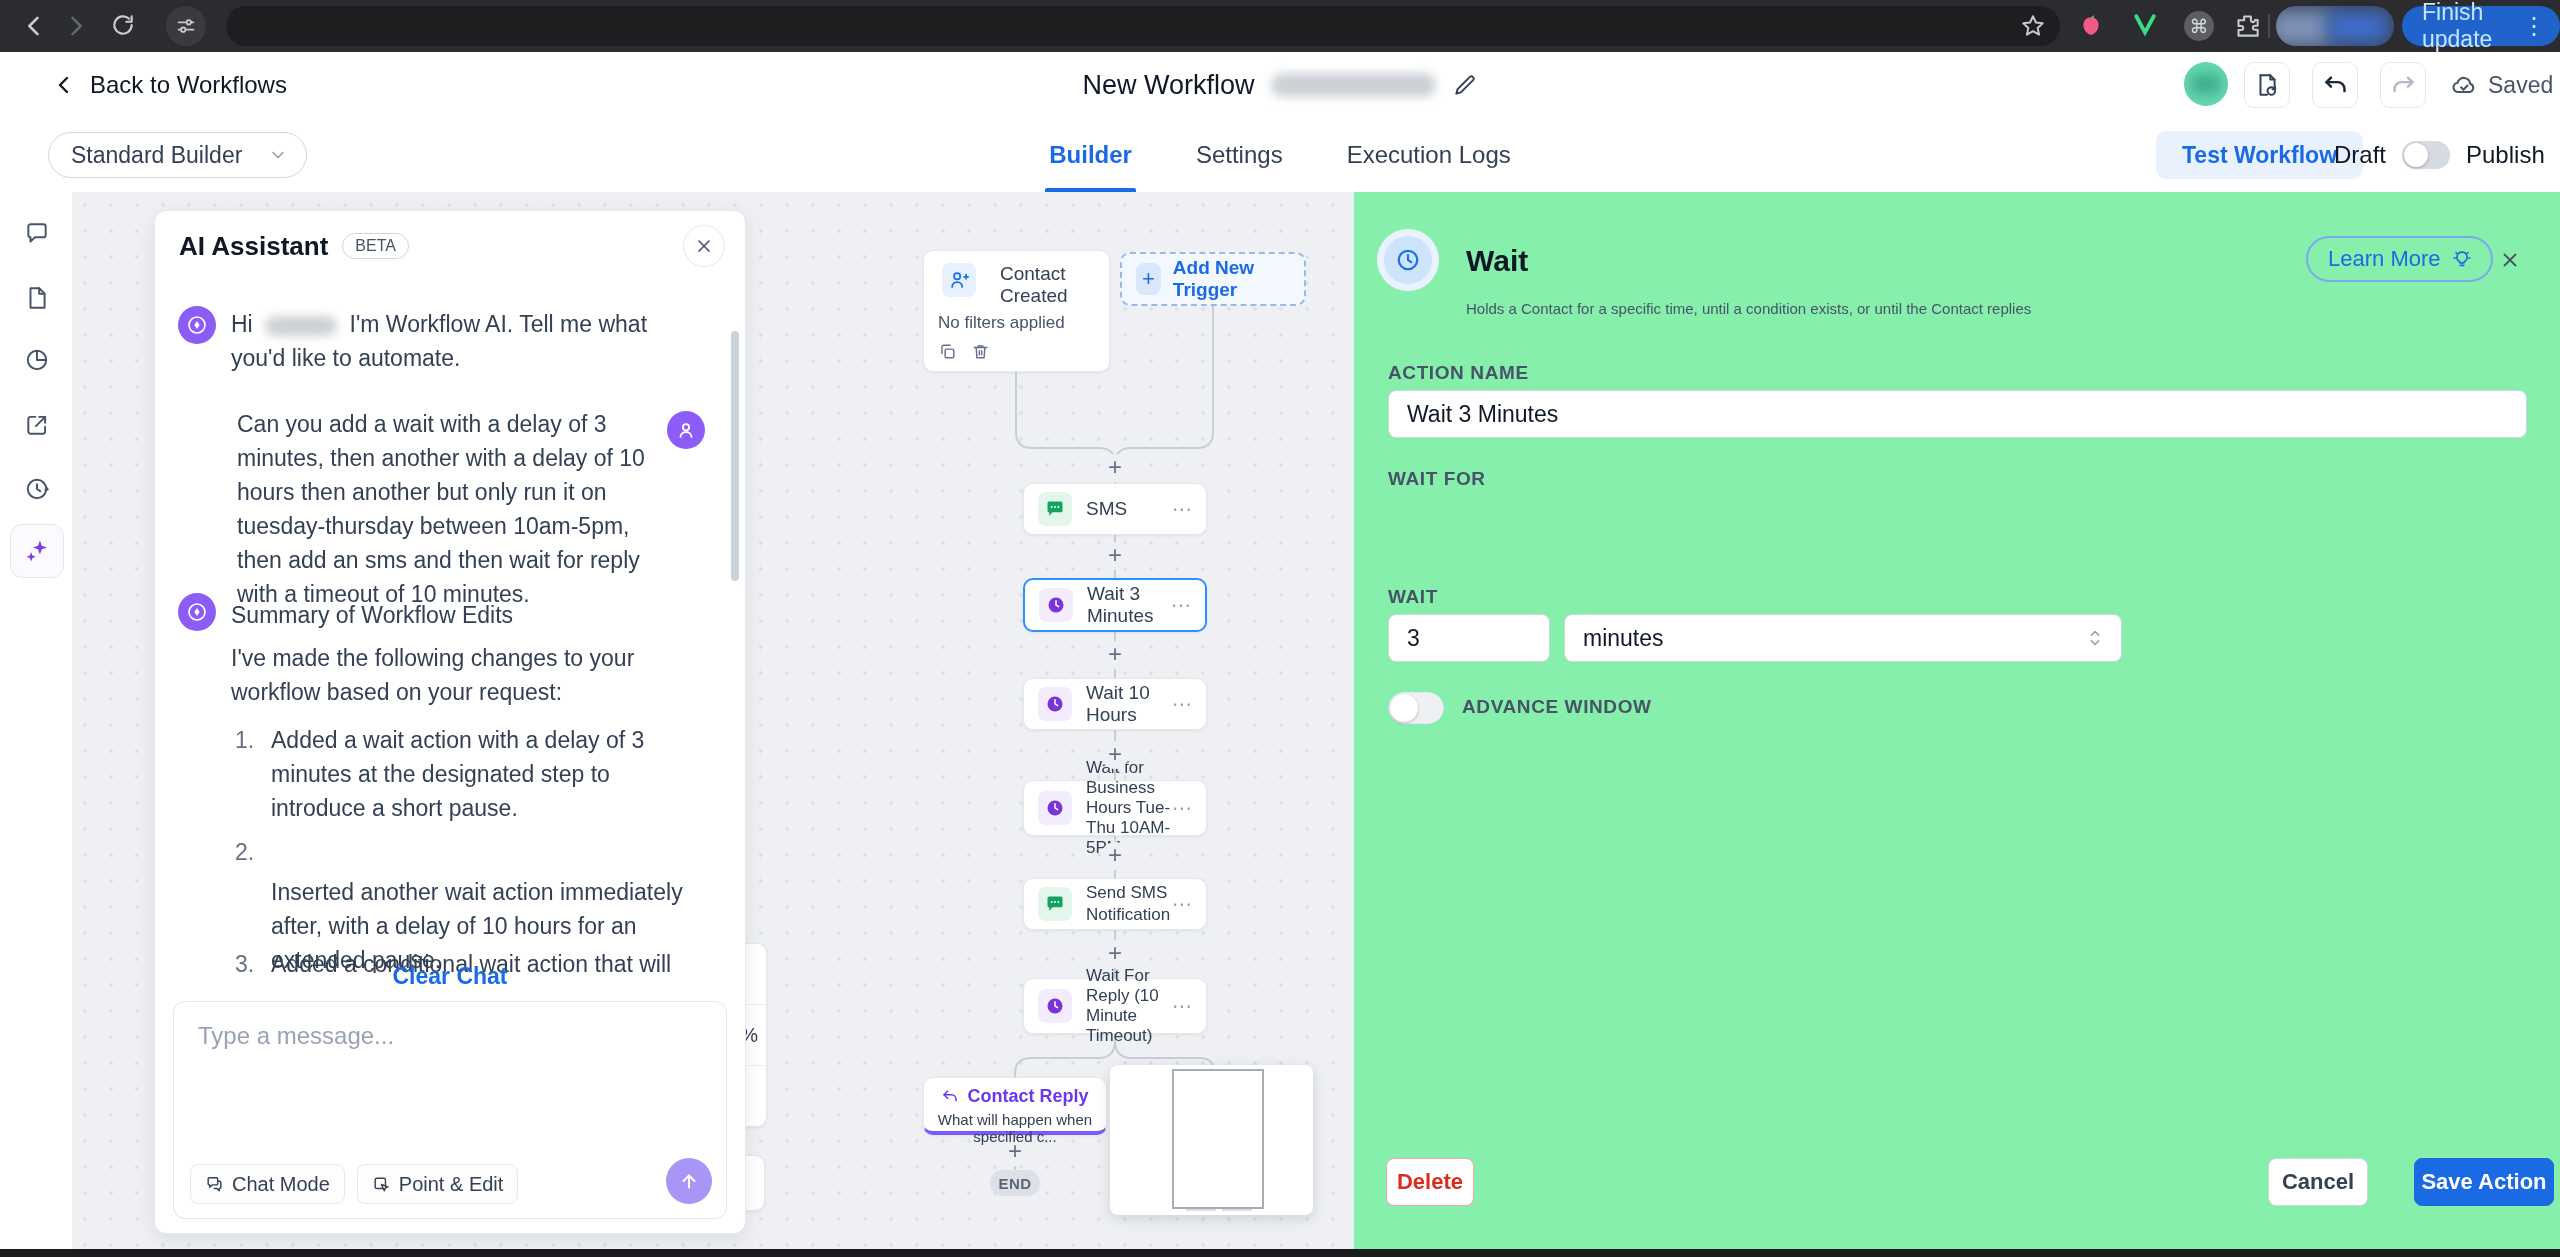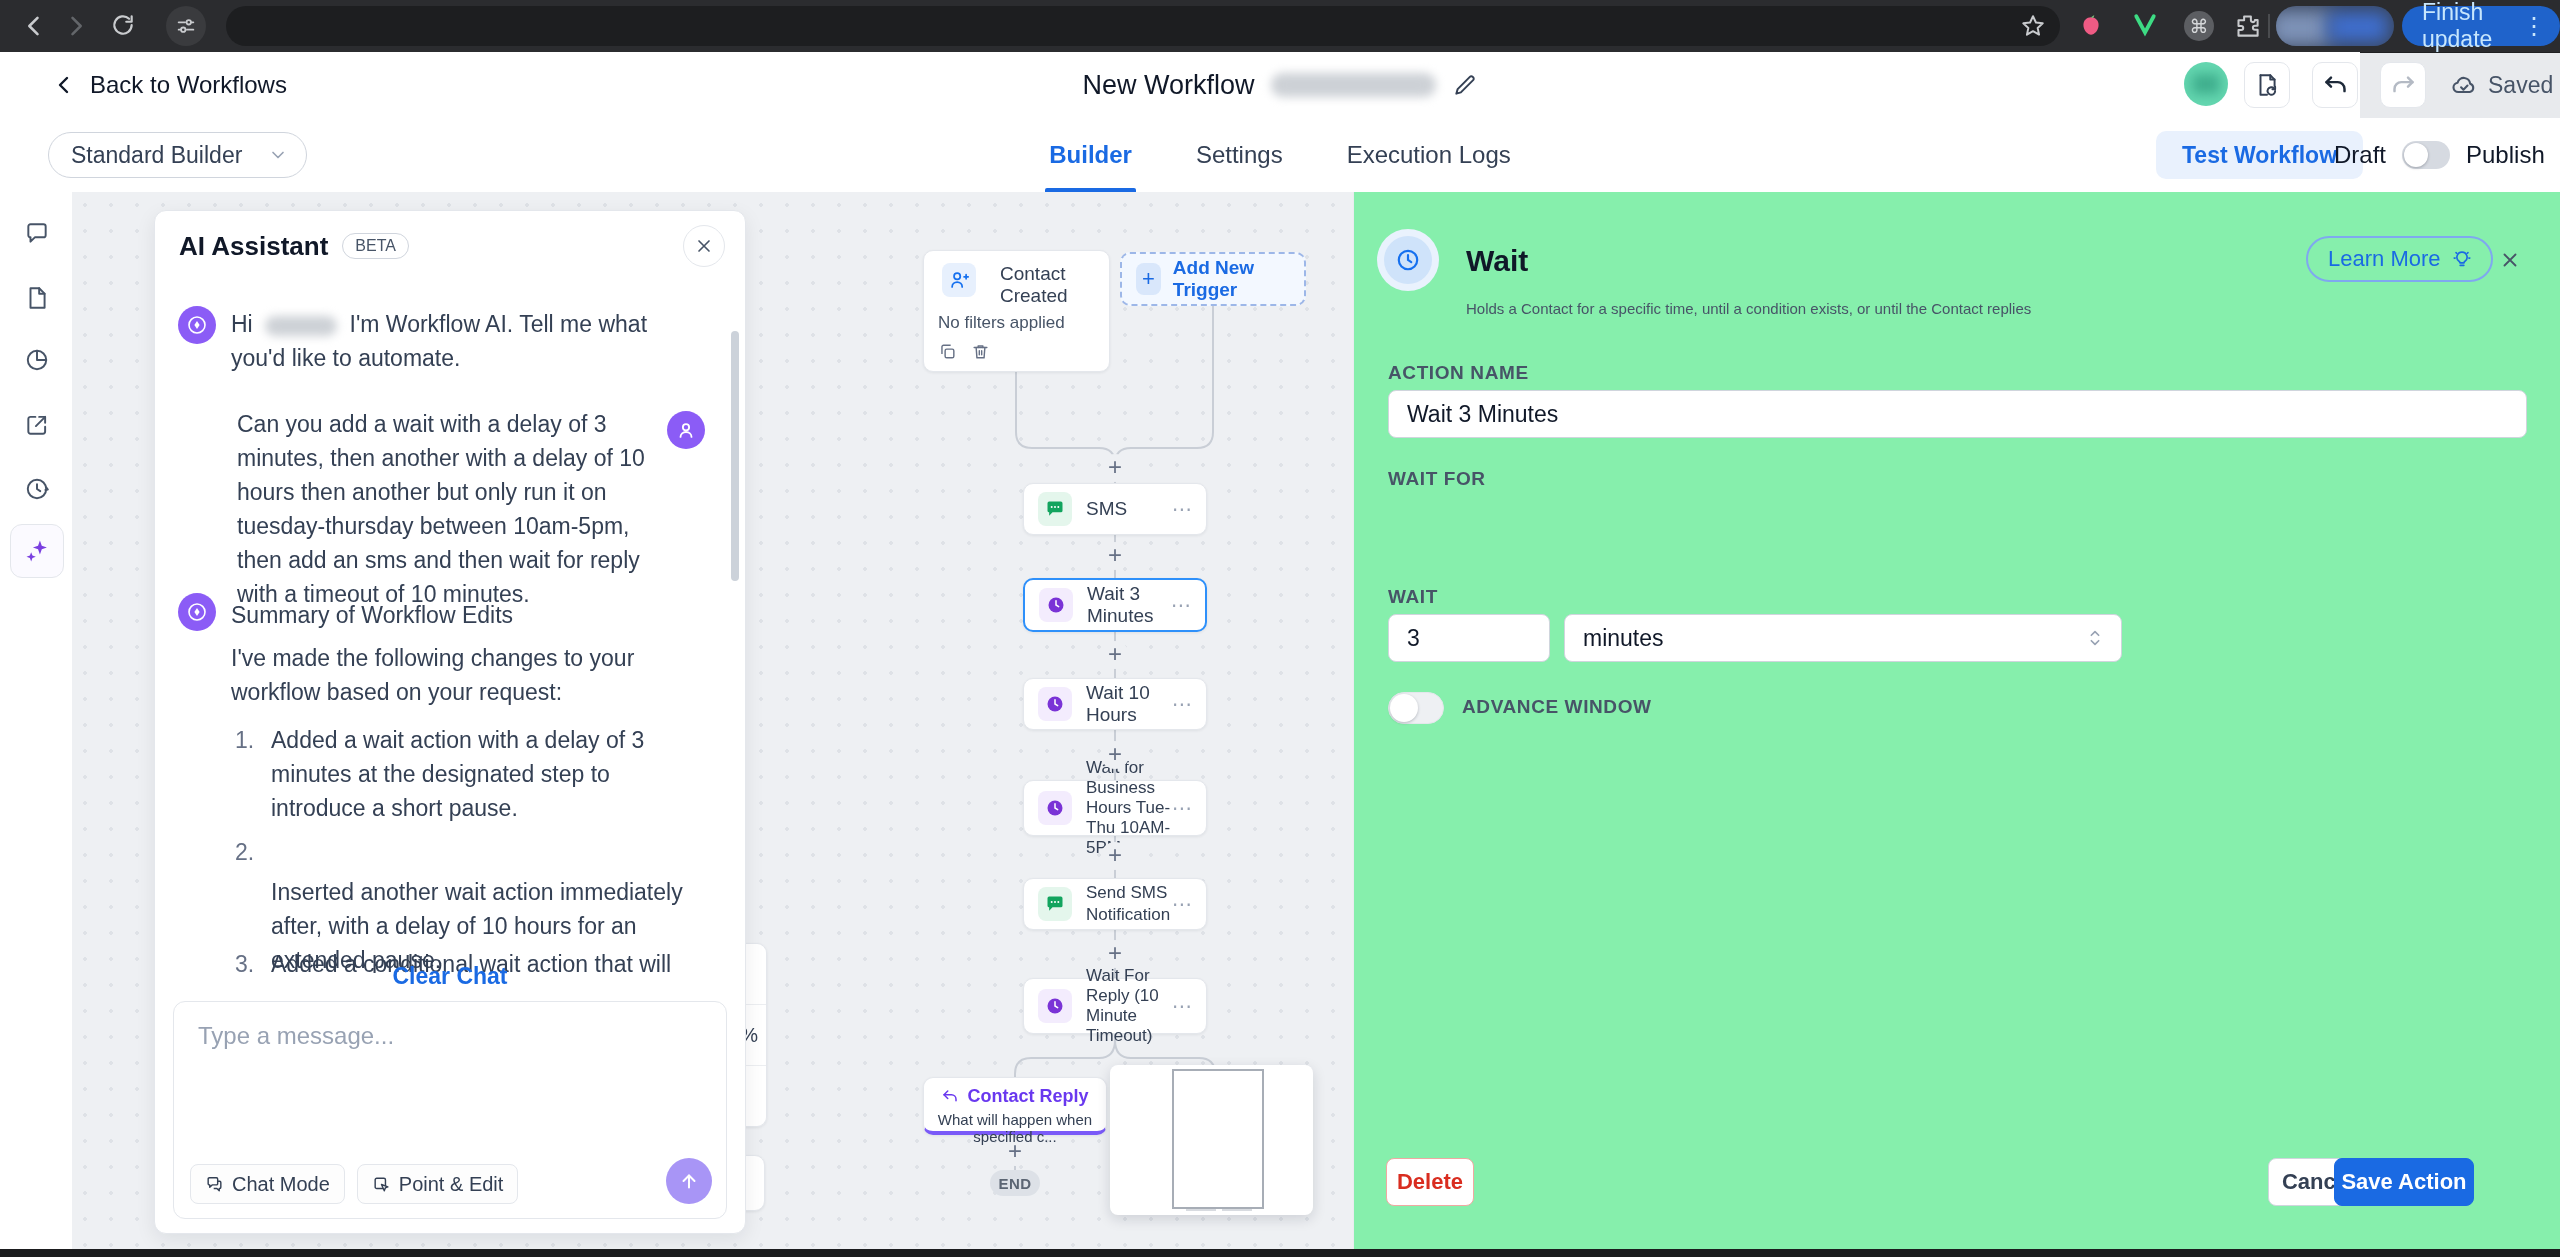--- a/index.html
+++ b/index.html
@@ -10,21 +10,21 @@
   #chrome{left:0;top:0;width:2560px;height:52px;background:#2b2c2f;border-bottom:1px solid #1f2022;}
   .chrome-ic{color:#c9cbce;display:flex;align-items:center;justify-content:center;}
   .chrome-ic.dim{color:#63666a;}
   #addressbar{left:226px;top:6px;width:1834px;height:40px;border-radius:20px;background:#1d1e20;display:flex;align-items:center;justify-content:flex-end;padding-right:14px;box-sizing:border-box;}
   #tune-circle{left:166px;top:6px;width:40px;height:40px;border-radius:50%;background:#3a3b3e;display:flex;align-items:center;justify-content:center;color:#c9cbce;}
   .ext{display:flex;align-items:center;justify-content:center;}
   #profile-chip{left:2276px;top:6px;width:118px;height:40px;border-radius:20px;overflow:hidden;background:#39465e;}
   #profile-chip .blob{position:absolute;filter:blur(9px);}
   #finish-btn{left:2402px;top:6px;height:40px;border-radius:20px;background:#1f63cb;color:#c7e6fd;display:flex;align-items:center;gap:12px;padding:0 14px 0 20px;font-size:23px;}
   
-  #appheader{left:0;top:52px;width:2360px;height:66px;background:#ffffff;border-bottom:1px solid #e9ecf0;}
+  #appheader{left:0;top:52px;width:2560px;height:66px;background:#ffffff;border-bottom:1px solid #e9ecf0;}
   #back-btn{left:52px;top:14px;height:38px;display:flex;align-items:center;gap:14px;color:#101828;font-size:24px;font-weight:500;cursor:pointer;}
   #title-wrap{left:0;top:0;width:2560px;height:66px;display:flex;align-items:center;justify-content:center;gap:16px;pointer-events:none;}
   #page-title{font-size:27px;color:#101828;font-weight:500;}
   .blur-chip{width:165px;height:24px;border-radius:12px;background:#cdd1d6;filter:blur(5px);}
   .iconbtn{width:46px;height:46px;border-radius:10px;border:1px solid #e4e7ec;background:#fff;display:flex;align-items:center;justify-content:center;box-sizing:border-box;}
   #avatar{left:2184px;top:10px;width:44px;height:44px;border-radius:50%;background:#64d7b0;overflow:hidden;}
   #avatar .blob{position:absolute;left:8px;top:12px;width:28px;height:20px;background:#3fae8d;filter:blur(6px);}
   #saved-wrap{left:2450px;top:14px;height:38px;display:flex;align-items:center;gap:10px;color:#475467;font-size:23px;}
   
   #tabbar{left:0;top:118px;width:2560px;height:74px;background:#fff;border-bottom:1px solid #e9ecf0;}
@@ -101,21 +101,21 @@
   .fselect{display:flex;align-items:center;}
   .fselect .chev{margin-left:auto;color:#98a2b3;}
   #wait-num{width:162px;}
   #wait-unit{left:210px;width:558px;}
   #adv-toggle{position:absolute;left:34px;top:500px;width:56px;height:32px;border-radius:16px;background:#eef0f3;border:1px solid #e4e7ec;box-sizing:border-box;}
   #adv-toggle .knob{position:absolute;left:1px;top:1px;width:28px;height:28px;border-radius:50%;background:#fff;box-shadow:0 1px 3px rgba(16,24,40,.25);}
   #adv-label{position:absolute;left:108px;top:504px;font-size:19px;font-weight:700;color:#475467;letter-spacing:.6px;}
   .footbtn{position:absolute;top:966px;height:48px;border-radius:8px;font-size:22px;font-weight:600;display:flex;align-items:center;justify-content:center;box-sizing:border-box;cursor:pointer;}
   #delete-btn{left:32px;width:88px;background:#fff;border:1px solid #f0a9a2;color:#d92d20;}
   #cancel-btn{left:914px;width:100px;background:#fff;border:1px solid #d0d5dd;color:#344054;}
-  #save-btn{left:980px;width:140px;background:#1a6ae3;color:#fff;border:1px solid #1a6ae3;}
+  #save-btn{left:1060px;width:140px;background:#1a6ae3;color:#fff;border:1px solid #1a6ae3;}
   #bottombar{left:0;top:1249px;width:2560px;height:8px;background:#1b1c1e;}
   .conn{stroke:#c9ced6;stroke-width:2;fill:none;}
 </style>
 </head>
 <body>
 
 <div id="chrome" class="abs">
   <div class="abs chrome-ic" style="left:20px;top:12px;">
     <svg width="28" height="28" viewBox="0 0 24 24" stroke="currentColor" stroke-width="2.2" fill="none" stroke-linecap="round" stroke-linejoin="round">
         <path d="M15 5l-7 7 7 7"></path>

